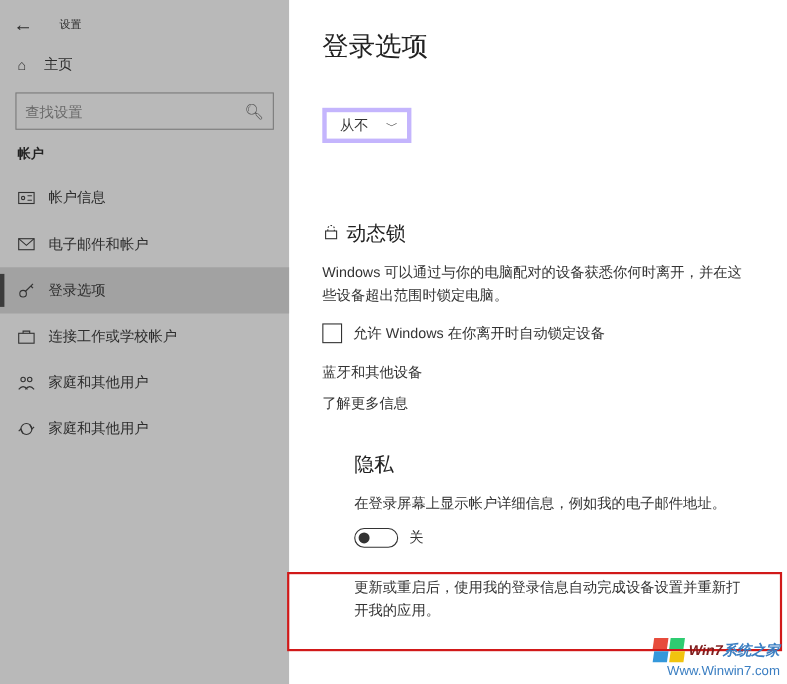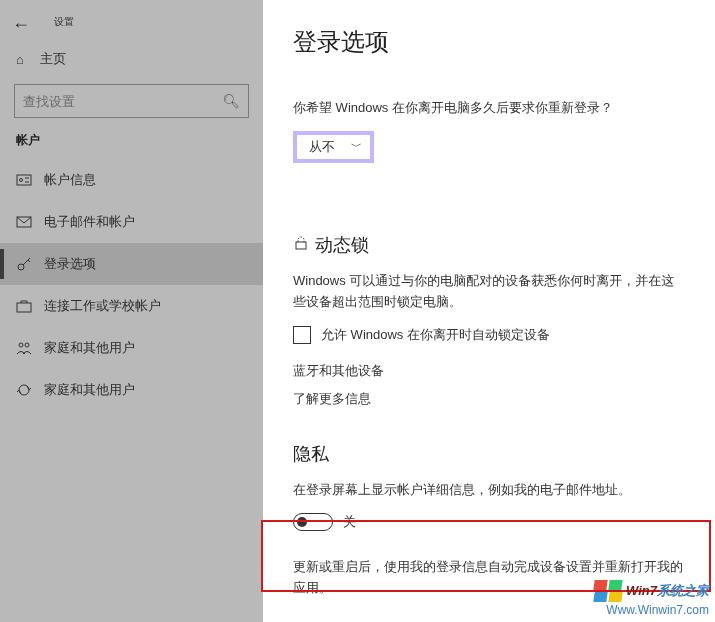--- a/index.html
+++ b/index.html
@@ -30,21 +30,21 @@
 p.body { font-size: 13px; color: #333; line-height: 1.6; margin-bottom: 12px; }
 .dropdown { display: inline-flex; align-items: center; border: 4px solid #c4b5fd; height: 32px; padding: 0 8px 0 12px; font-size: 13px; color: #333; margin-bottom: 36px; }
 .dropdown .chev { margin-left: 16px; font-size: 11px; }
 .lock-title { display: flex; align-items: center; gap: 6px; }
 .lock-ic { font-size: 14px; }
 .checkbox-row { display: flex; align-items: center; gap: 10px; margin: 14px 0 18px 0; font-size: 13px; color: #333; }
 .checkbox { width: 18px; height: 18px; border: 1.5px solid #333; flex-shrink:0;}
 .link-row { font-size: 13px; color: #333; margin-bottom: 10px; }
 .link-row ~ .link-row { margin-top: 4px; }
 .block { margin-bottom: 34px; }
-.block.tight { margin-bottom: 26px; }
+.block.tight { margin-bottom: 26px; margin-left: 29px; }
 
 .toggle-row { display: flex; align-items: center; gap: 10px; margin-top: 8px; }
 .toggle { width: 40px; height: 18px; border: 1.5px solid #333; border-radius: 10px; position: relative; background: #fff; flex-shrink:0;}
 .toggle .knob { width: 10px; height: 10px; background: #333; border-radius: 50%; position: absolute; top: 2.5px; left: 3px; }
 .toggle-label { font-size: 13px; color: #333; }
 
 .highlight-box { position: absolute; border: 2px solid #d11919; left: 261px; top: 520px; width: 450px; height: 72px; pointer-events: none; }
 
 .watermark { position: absolute; right: 6px; bottom: 4px; text-align: right; line-height: 1.15; font-size: 13px; }
 .watermark .line1 { font-style: italic; font-weight: bold; }
@@ -137,21 +137,20 @@
           </svg>
       </span>
       <span>家庭和其他用户</span>
     </div>
   </div>
 
   <div class="content">
     <h1 class="page">登录选项</h1>
 
     <div class="block">
-      <p class="body">你希望 Windows 在你离开电脑多久后要求你重新登录？</p>
       <div class="dropdown">
         <span>从不</span>
         <span class="chev">﹀</span>
       </div>
     </div>
 
     <div class="block">
       <h2 class="sec lock-title">
         <span class="lock-ic">
           <svg width="16" height="16" viewBox="0 0 16 16">

